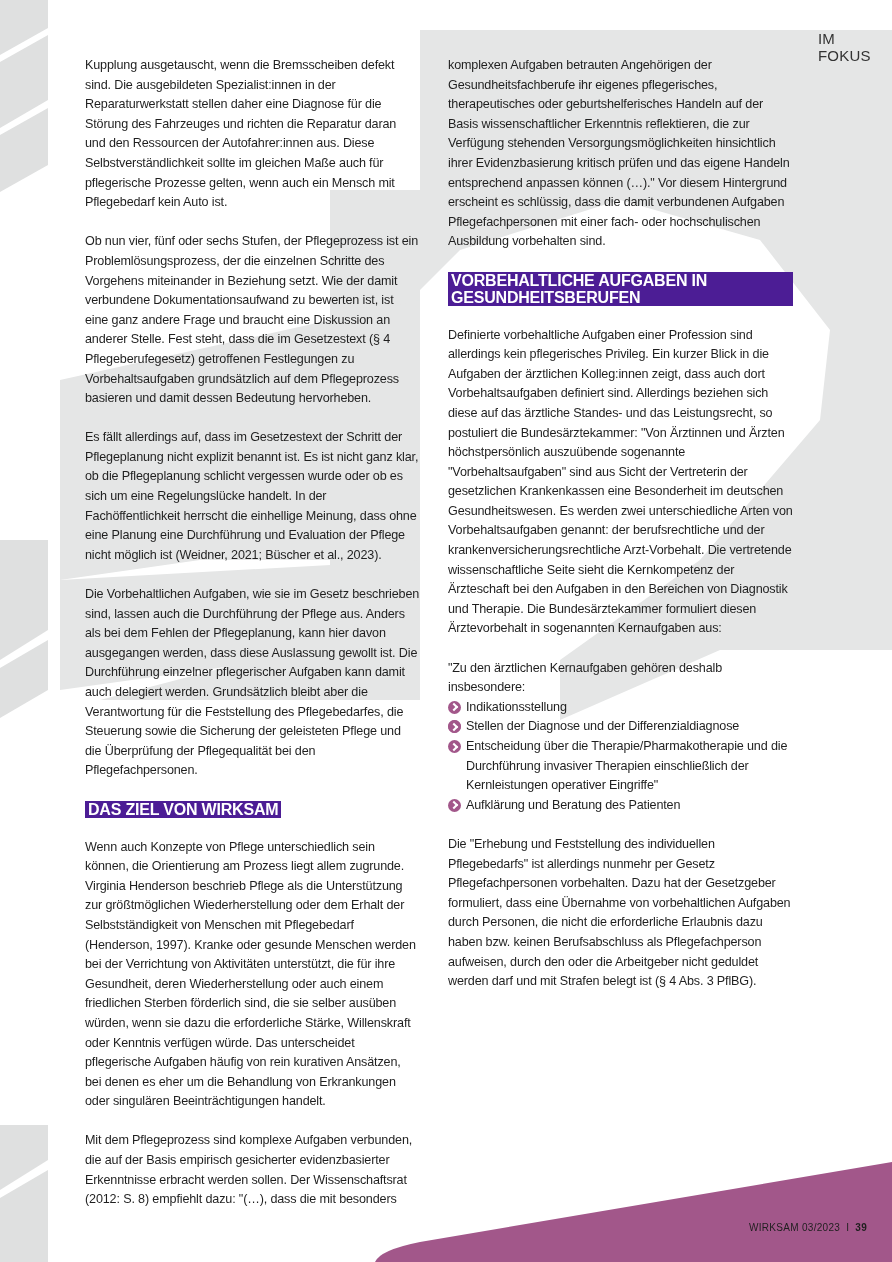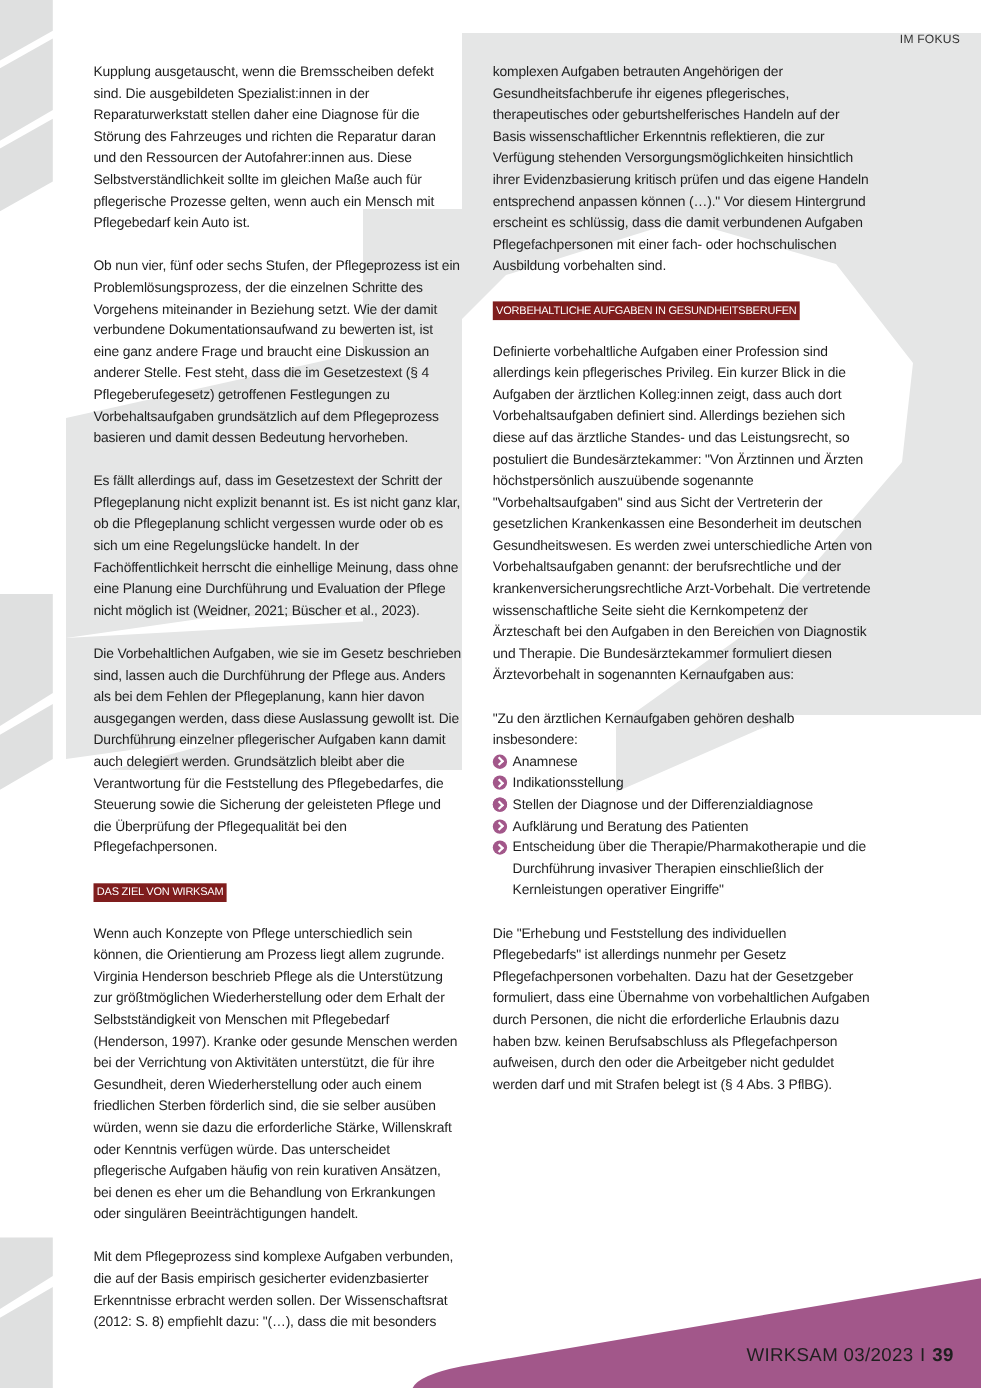--- a/index.html
+++ b/index.html
@@ -11,42 +11,42 @@
   }
   .bg { position: absolute; left: 0; top: 0; width: 892px; height: 1262px; z-index: 0; }
   .col {
     position: absolute; top: 36px; z-index: 2;
     font-size: 12.6px; line-height: 19.6px; letter-spacing: -0.15px; margin-top: 20px;
   }
   .col-left { left: 85px; width: 335px; }
   .col-right { left: 448px; width: 345px; }
   .col p { margin: 0 0 19.6px 0; }
   .heading {
-    display: inline-block; background: #7f1d1d; color: #ffffff;
-    font-weight: normal; font-size: 10px; line-height: 17px;
+    display: inline-block; background: #4c1d95; color: #ffffff;
+    font-weight: bold; font-size: 16px; line-height: 17px;
     padding: 0 3px; margin: 0 0 20px 0; letter-spacing: -0.2px;
   }
   .col-left .heading { margin-top: 0; }
   ul.bullets { list-style: none; margin: 0 0 19.6px 0; padding: 0; }
   ul.bullets li { position: relative; padding-left: 18px; }
   ul.bullets li .bullet {
     position: absolute; left: 0; top: 3px; width: 13px; height: 13px;
     border-radius: 50%; background: #a2578a;
   }
   ul.bullets li .bullet::after {
     content: ""; position: absolute; left: 3px; top: 3.5px; width: 4px; height: 4px;
     border-right: 2px solid #fff; border-top: 2px solid #fff; transform: rotate(45deg);
   }
   .section-label {
     position: absolute; top: 30px; left: 818px; z-index: 2;
-    font-size: 11px; color: #333; letter-spacing: 0.2px;
+    font-size: 15px; color: #333; letter-spacing: 0.2px;
   }
   .footer {
     position: absolute; top: 1222px; right: 25px; z-index: 3;
-    font-size: 17px; color: #1f1f1f; letter-spacing: 0.3px;
+    font-size: 10px; color: #1f1f1f; letter-spacing: 0.3px;
   }
   .footer .sep { margin: 0 6px; }
   .footer .pagenum { font-weight: bold; }
 </style>
 </head>
 <body>
 
 <svg class="bg" viewBox="0 0 892 1262" preserveAspectRatio="none">
 
   <polygon points="0,0 48,0 48,28 0,55" fill="#dfe0e0"></polygon>
@@ -76,25 +76,24 @@
   <p>Wenn auch Konzepte von Pflege unterschiedlich sein können, die Orientierung am Prozess liegt allem zugrunde. Virginia Henderson beschrieb Pflege als die Unterstützung zur größtmöglichen Wiederherstellung oder dem Erhalt der Selbstständigkeit von Menschen mit Pflegebedarf (Henderson, 1997). Kranke oder gesunde Menschen werden bei der Verrichtung von Aktivitäten unterstützt, die für ihre Gesundheit, deren Wiederherstellung oder auch einem friedlichen Sterben förderlich sind, die sie selber ausüben würden, wenn sie dazu die erforderliche Stärke, Willenskraft oder Kenntnis verfügen würde. Das unterscheidet pflegerische Aufgaben häufig von rein kurativen Ansätzen, bei denen es eher um die Behandlung von Erkrankungen oder singulären Beeinträchtigungen handelt.</p>
   <p>Mit dem Pflegeprozess sind komplexe Aufgaben verbunden, die auf der Basis empirisch gesicherter evidenzbasierter Erkenntnisse erbracht werden sollen. Der Wissenschaftsrat (2012: S. 8) empfiehlt dazu: "(…), dass die mit besonders</p>
 </div>
 
 <div class="col col-right">
   <p>komplexen Aufgaben betrauten Angehörigen der Gesundheitsfachberufe ihr eigenes pflegerisches, therapeutisches oder geburtshelferisches Handeln auf der Basis wissenschaftlicher Erkenntnis reflektieren, die zur Verfügung stehenden Versorgungsmöglichkeiten hinsichtlich ihrer Evidenzbasierung kritisch prüfen und das eigene Handeln entsprechend anpassen können (…)." Vor diesem Hintergrund erscheint es schlüssig, dass die damit verbundenen Aufgaben Pflegefachpersonen mit einer fach- oder hochschulischen Ausbildung vorbehalten sind.</p>
   <div class="heading">VORBEHALTLICHE AUFGABEN IN GESUNDHEITSBERUFEN</div>
   <p>Definierte vorbehaltliche Aufgaben einer Profession sind allerdings kein pflegerisches Privileg. Ein kurzer Blick in die Aufgaben der ärztlichen Kolleg:innen zeigt, dass auch dort Vorbehaltsaufgaben definiert sind. Allerdings beziehen sich diese auf das ärztliche Standes- und das Leistungsrecht, so postuliert die Bundesärztekammer: "Von Ärztinnen und Ärzten höchstpersönlich auszuübende sogenannte "Vorbehaltsaufgaben" sind aus Sicht der Vertreterin der gesetzlichen Krankenkassen eine Besonderheit im deutschen Gesundheitswesen. Es werden zwei unterschiedliche Arten von Vorbehaltsaufgaben genannt: der berufsrechtliche und der krankenversicherungsrechtliche Arzt-Vorbehalt. Die vertretende wissenschaftliche Seite sieht die Kernkompetenz der Ärzteschaft bei den Aufgaben in den Bereichen von Diagnostik und Therapie. Die Bundesärztekammer formuliert diesen Ärztevorbehalt in sogenannten Kernaufgaben aus:</p>
   <div>"Zu den ärztlichen Kernaufgaben gehören deshalb insbesondere:</div>
   <ul class="bullets">
-    <li><span class="bullet"></span><span>Anamnese</span></li>
     <li><span class="bullet"></span><span>Indikationsstellung</span></li>
     <li><span class="bullet"></span></li>
     <li><span class="bullet"></span><span>Stellen der Diagnose und der Differenzialdiagnose</span></li>
+    <li><span class="bullet"></span><span>Entscheidung über die Therapie/Pharmakotherapie und die Durchführung invasiver Therapien einschließlich der Kernleistungen operativer Eingriffe"</span></li>
     <li><span class="bullet"></span><span>Aufklärung und Beratung des Patienten</span></li>
-    <li><span class="bullet"></span><span>Entscheidung über die Therapie/Pharmakotherapie und die Durchführung invasiver Therapien einschließlich der Kernleistungen operativer Eingriffe"</span></li>
   </ul>
   <p>Die "Erhebung und Feststellung des individuellen Pflegebedarfs" ist allerdings nunmehr per Gesetz Pflegefachpersonen vorbehalten. Dazu hat der Gesetzgeber formuliert, dass eine Übernahme von vorbehaltlichen Aufgaben durch Personen, die nicht die erforderliche Erlaubnis dazu haben bzw. keinen Berufsabschluss als Pflegefachperson aufweisen, durch den oder die Arbeitgeber nicht geduldet werden darf und mit Strafen belegt ist (§ 4 Abs. 3 PflBG).</p>
 </div>
 
 <div class="footer">
   <span>WIRKSAM 03/2023</span><span class="sep">I</span><span class="pagenum">39</span>
 </div>
 
 </body></html>

